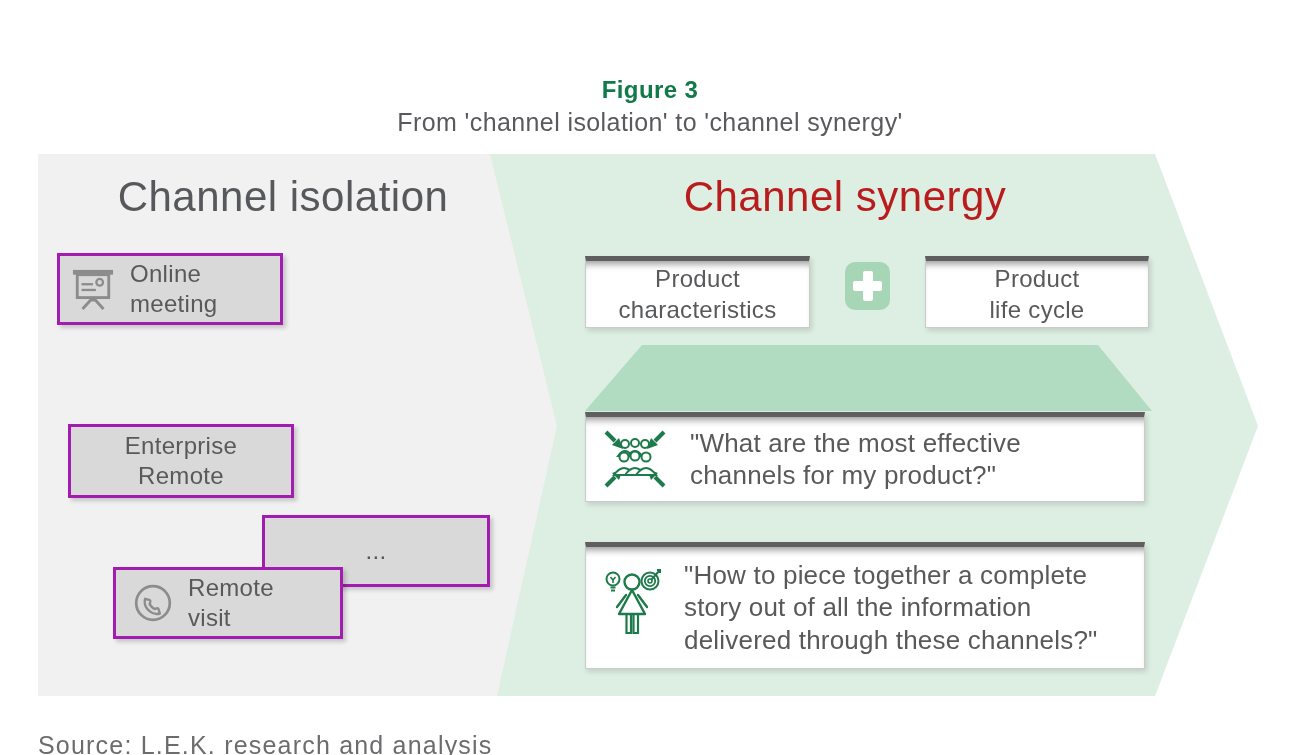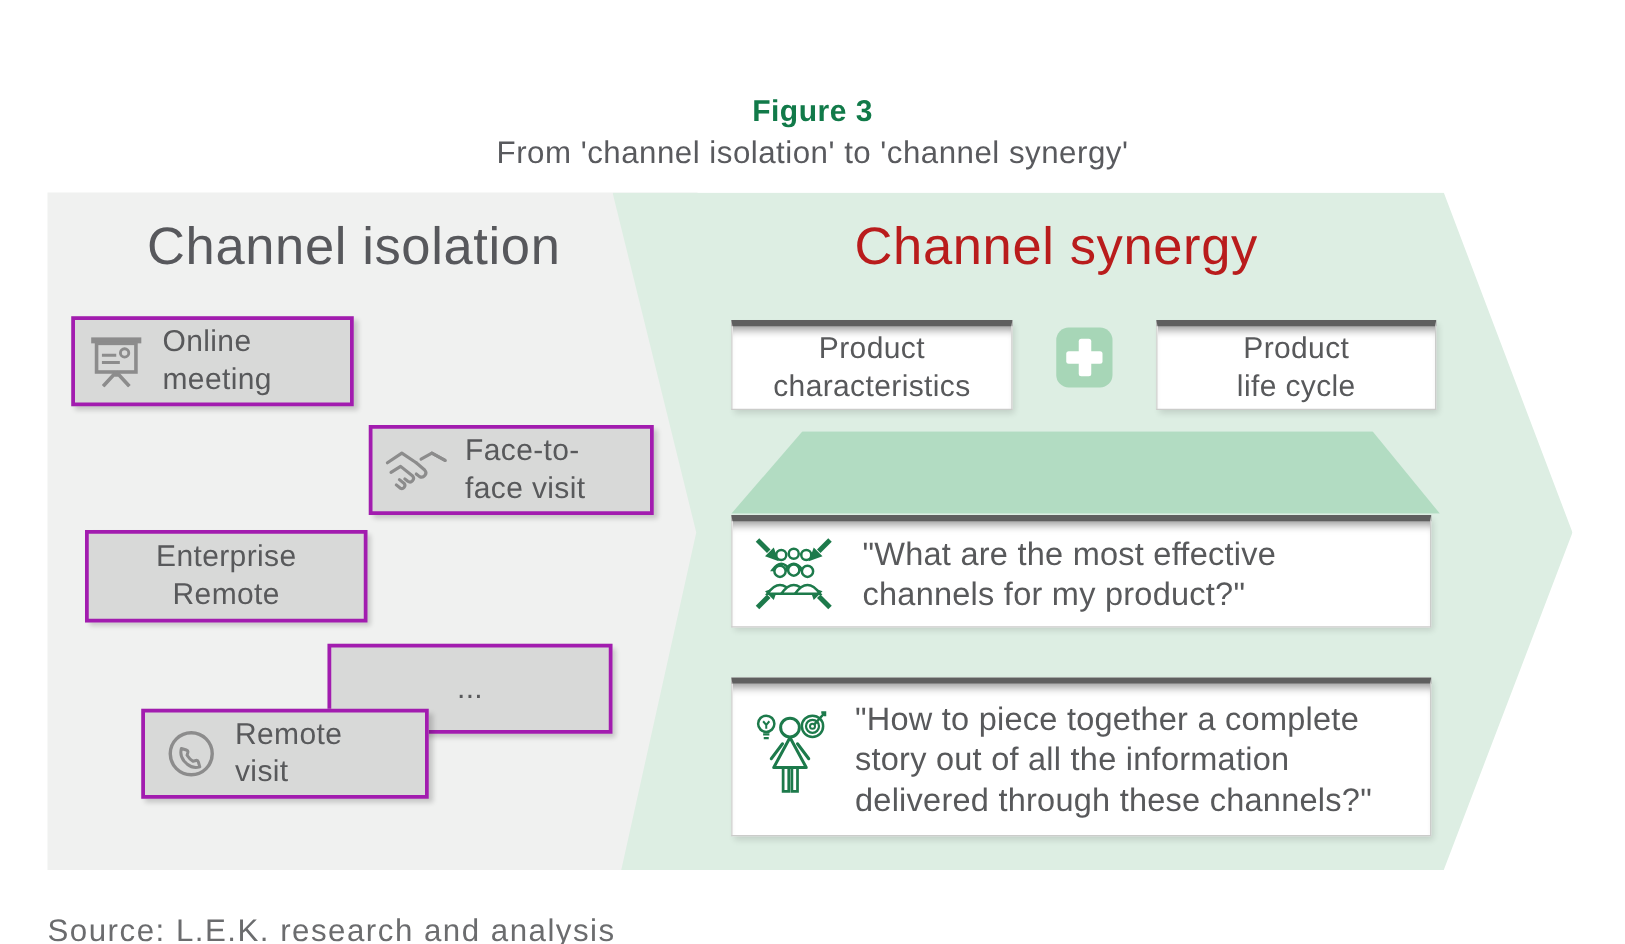--- a/index.html
+++ b/index.html
@@ -66,34 +66,20 @@
         <circle cx="31" cy="15" r="3.5" stroke="#8c8c8c" stroke-width="2.4"></circle>
         <line x1="12" y1="17" x2="24" y2="17" stroke="#8c8c8c" stroke-width="2.4"></line>
         <line x1="12" y1="23" x2="27" y2="23" stroke="#8c8c8c" stroke-width="2.4"></line>
         <path d="M24 31 L13 43 M24 31 L35 43 M24 31 V35" stroke="#8c8c8c" stroke-width="3"></path>
       </svg>
     </span>
     <span class="txt ml">Online
 meeting</span>
   </div>
 
-  <div class="abs gbox" style="left:295px;top:306px;width:222px;height:66px;">
-    <span class="icon-wrap">
-      <svg width="50" height="38" viewBox="0 0 52 38" fill="none" stroke="#8c8c8c" stroke-width="2.6" stroke-linecap="round" stroke-linejoin="round">
-        <path d="M2 13 L14 5 L26 13"></path>
-        <path d="M50 11 L39 5 L30 10"></path>
-        <path d="M26 13 l7 6 a3.5 3.5 0 0 1 -4.5 5.3 l-2.5 -2"></path>
-        <path d="M5 21 l8 -5 l10 8 a3 3 0 0 1 -4 4.4 l-2.5 -2"></path>
-        <path d="M12 27 l4 3.2 a2.6 2.6 0 0 1 -3.4 3.8 l-3.2 -2.6"></path>
-        <path d="M39 5 l11 6"></path>
-      </svg>
-    </span>
-    <span class="txt ml">Face-to-
-face visit</span>
-  </div>
 
   <div class="abs gbox centered" style="left:68px;top:390px;width:220px;height:68px;">
     <span class="txt ml center" style="padding-left:0;">Enterprise
 Remote</span>
   </div>
 
   <div class="abs gbox centered" style="left:262px;top:481px;width:222px;height:66px;">
     <span class="txt" style="padding-left:0;">...</span>
   </div>
 

